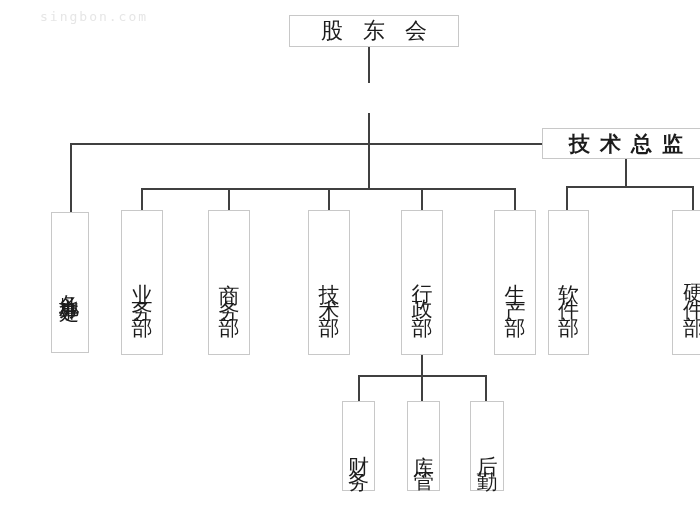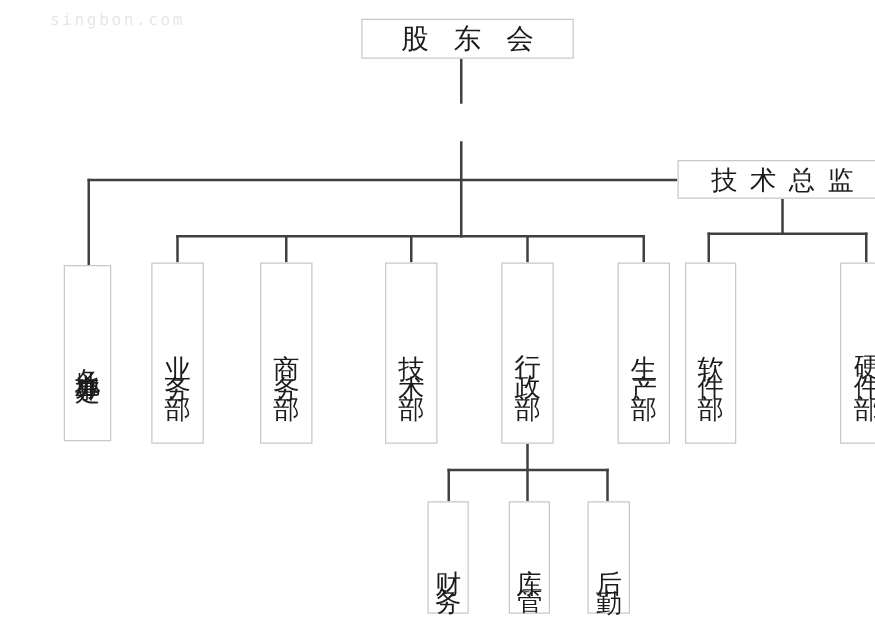--- a/index.html
+++ b/index.html
@@ -18,21 +18,21 @@
   .box {
     position:absolute; box-sizing:border-box;
     background:var(--boxbg,#ffffff);
     border:1px solid var(--border,#c8c8c8);
     color:var(--txt,#1c1c1c);
     display:flex; align-items:center; justify-content:center;
   }
   .line { position:absolute; background:var(--line,#404040); }
   
   .htext3 { font-size:22px; letter-spacing:20px; margin-right:-20px; white-space:nowrap; }
-  .htext4 { font-size:21px; letter-spacing:10px; margin-right:-10px; white-space:nowrap; }
+  .htext4 { font-size:21px; letter-spacing:10px; margin-right:-10px; white-space:nowrap;font-weight:bold; }
   
   .vtext  { writing-mode:vertical-lr; text-orientation:upright;
             font-size:21px; letter-spacing:16px; margin-bottom:-16px; }
   .vtext5 { writing-mode:vertical-lr; text-orientation:upright;
             font-size:20px; letter-spacing:2px; margin-bottom:-2px; }
   .vtext2 { writing-mode:vertical-lr; text-orientation:upright;
             font-size:21px; letter-spacing:15px; margin-bottom:-15px; }
 </style>
 </head>
 <body>

